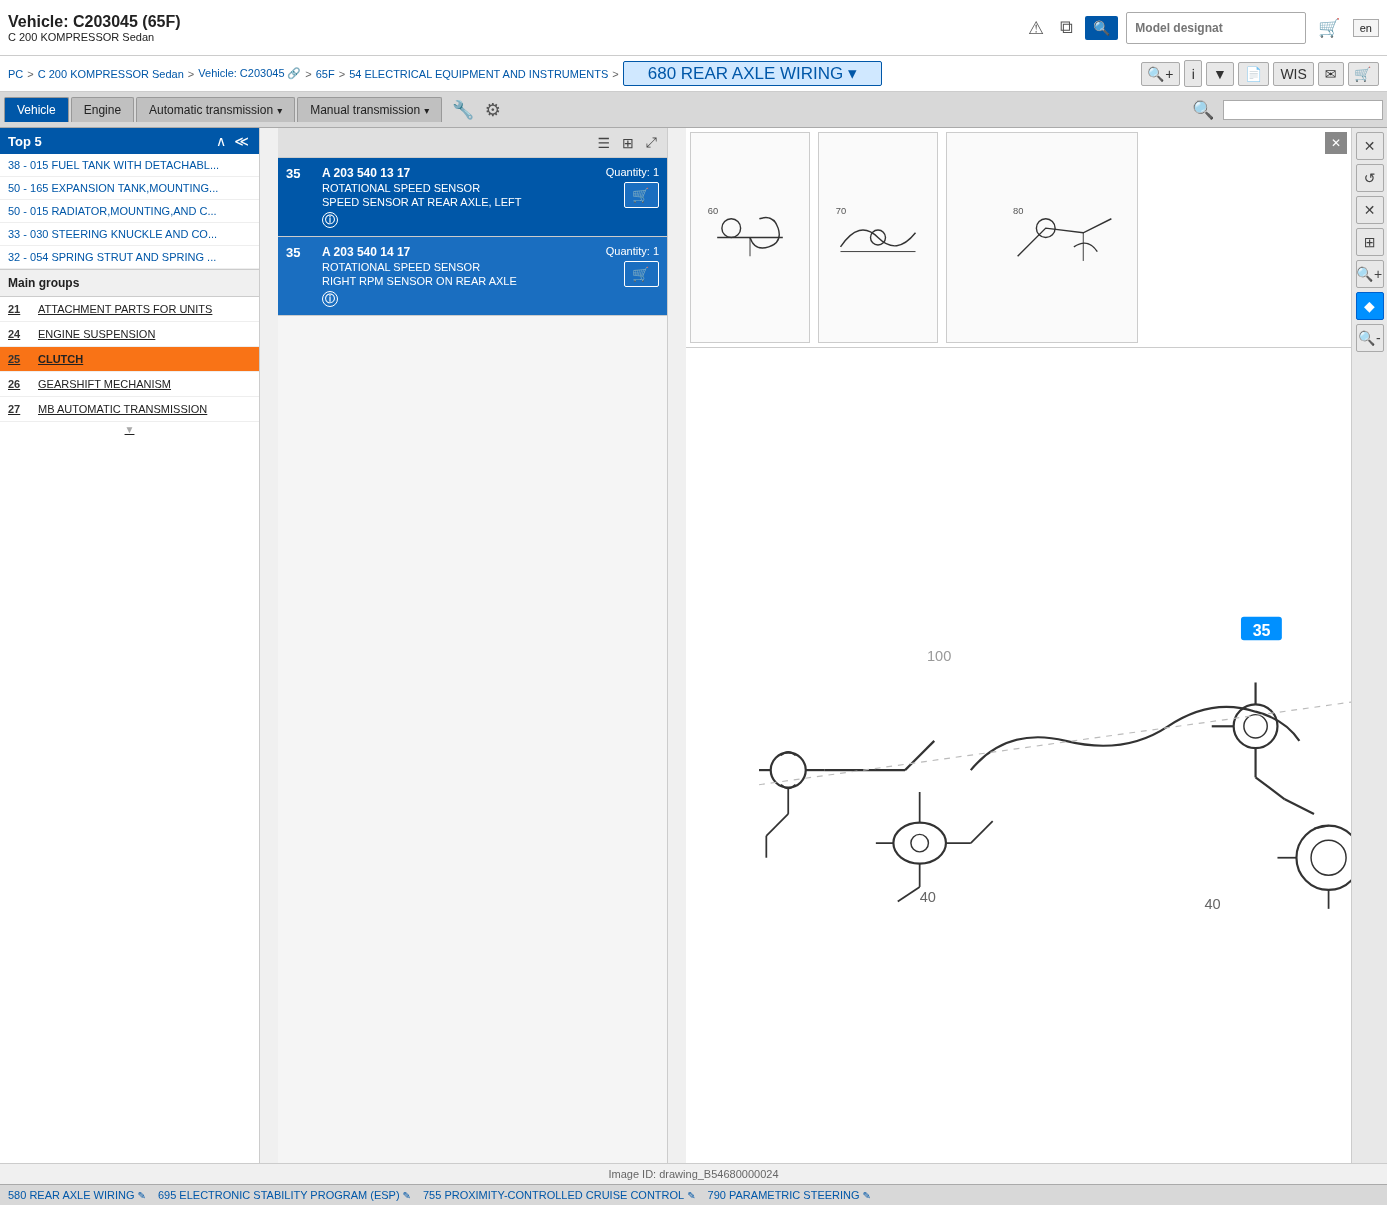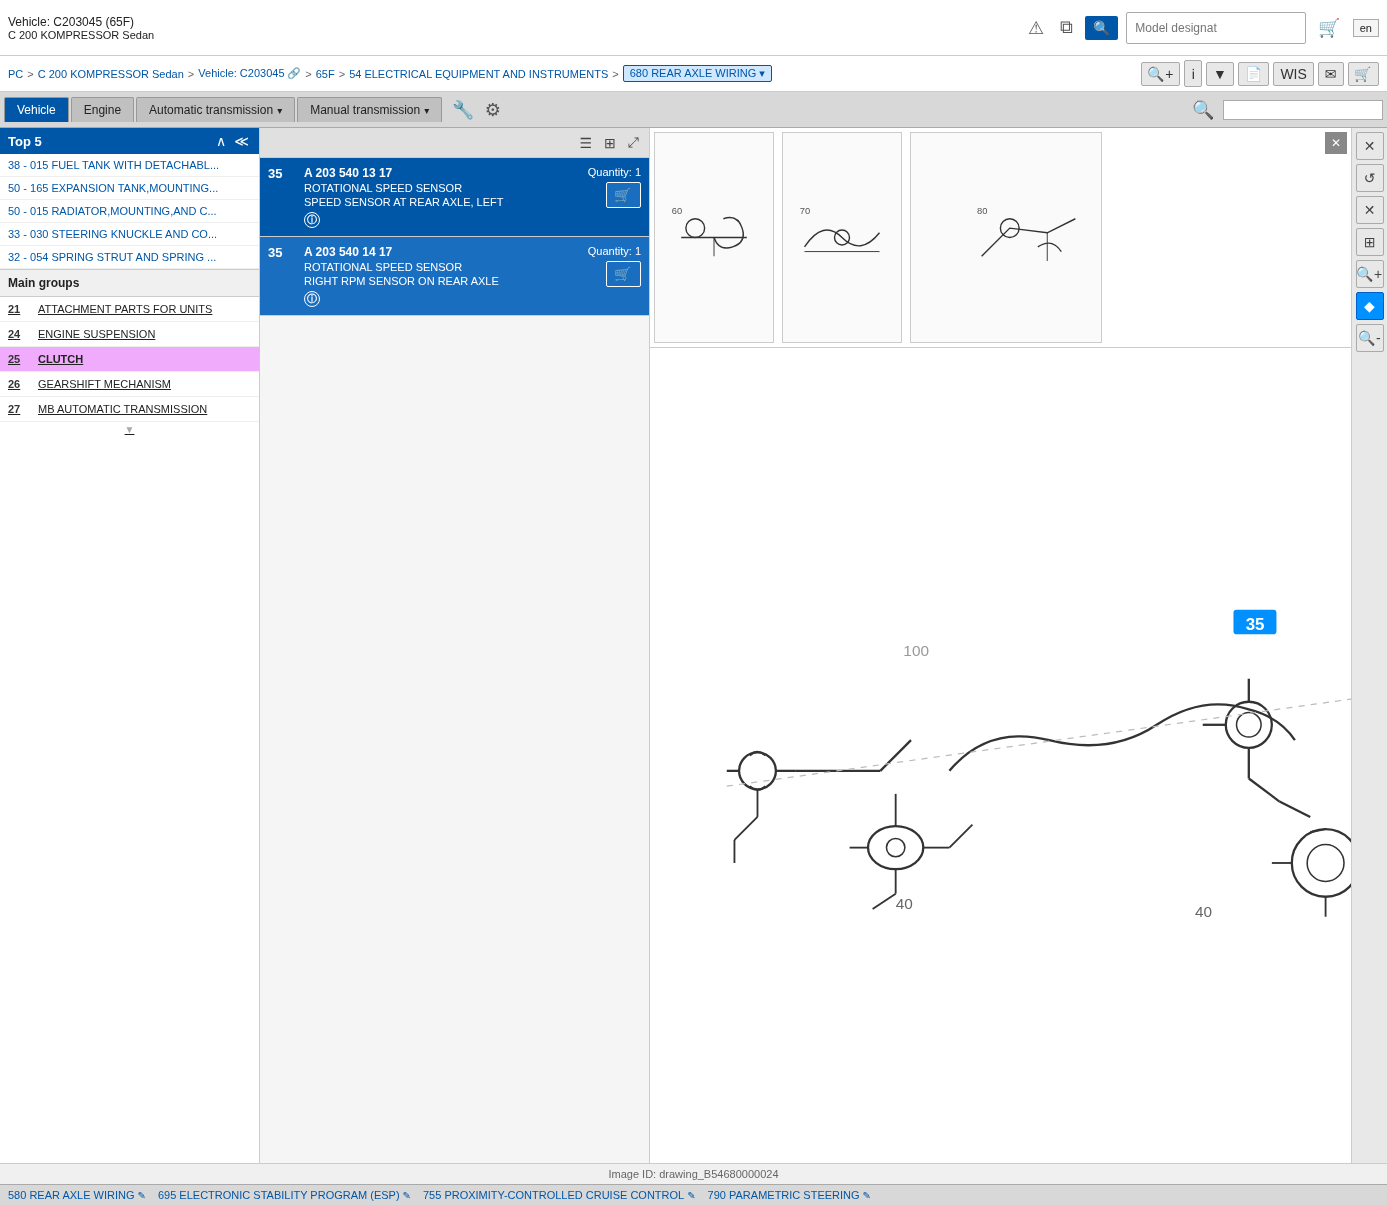--- a/index.html
+++ b/index.html
@@ -4,45 +4,45 @@
   <style>
     * { box-sizing: border-box; margin: 0; padding: 0; }
     body { font-family: Arial, sans-serif; font-size: 12px; background: #f0f0f0; color: #222; }
 
     
     .top-bar {
       display: flex; align-items: center; justify-content: space-between;
       background: #fff; padding: 4px 8px; border-bottom: 1px solid #ccc; height: 56px;
     }
     .top-bar-left { display: flex; flex-direction: column; font-size: 11px; }
-    .top-bar-left .vehicle-id { font-weight: normal; font-size: 12px; }
+    .top-bar-left .vehicle-id { font-weight: bold; font-size: 16px; }
     .top-bar-right { display: flex; align-items: center; gap: 8px; }
     .search-model-input {
-      border: 1px solid #aaa; padding: 8px 8px; font-size: 12px; width: 180px; border-radius: 2px;
+      border: 1px solid #aaa; padding: 8px 8px; font-size: 12px; width: 180px; border-radius: 2px; font-weight: bold;
     }
     .icon-btn {
       background: none; border: none; cursor: pointer; font-size: 18px; color: #555; padding: 2px 4px;
     }
     .icon-btn.search-btn {
       background: #0057a8; color: #fff; border-radius: 2px; padding: 4px 8px; font-size: 14px;
     }
     .lang-badge {
       border: 1px solid #aaa; padding: 2px 6px; font-size: 11px; background: #f5f5f5;
     }
 
     
     .breadcrumb-bar {
       background: #fff; padding: 4px 8px; border-bottom: 1px solid #ccc;
       display: flex; align-items: center; flex-wrap: wrap; gap: 2px; font-size: 11px;
     }
     .breadcrumb-bar a { color: #0057a8; text-decoration: none; cursor: pointer; }
     .breadcrumb-sep { color: #666; margin: 0 2px; }
     .breadcrumb-current {
       background: #d0e8ff; border: 1px solid #0057a8; border-radius: 2px;
-      padding: 1px 6px; font-size: 11px; color: #0057a8;
+      padding: 1px 24px; font-size: 17px; color: #0057a8;
     }
     .toolbar-icon-btn {
       background: #e8e8e8; border: 1px solid #aaa; cursor: pointer;
       padding: 3px 6px; font-size: 14px; color: #333; border-radius: 2px;
     }
 
     
     .nav-tabs {
       background: #d8d8d8; display: flex; align-items: center; padding: 0 4px;
       border-bottom: 1px solid #aaa; height: 36px; gap: 2px;
@@ -56,21 +56,21 @@
     .nav-tab-dropdown { font-size: 10px; }
     .nav-search-right {
       margin-left: auto; display: flex; align-items: center; gap: 4px;
     }
     .nav-search-input {
       border: 1px solid #aaa; padding: 3px 6px; font-size: 11px; width: 160px;
     }
 
     
     .main-content {
-      display: flex; height: calc(100vh - 170px); min-height: 520px;
+      display: flex; height: calc(100vh - 170px); min-height: 520px; gap: 18px;
     }
 
     
     .left-panel {
       width: 260px; min-width: 200px; background: #fff;
       border-right: 1px solid #ccc; display: flex; flex-direction: column; overflow: hidden;
     }
     .left-panel-header {
       display: flex; align-items: center; justify-content: space-between;
       background: #0057a8; color: #fff; padding: 5px 8px; font-weight: bold; font-size: 13px;
@@ -86,21 +86,21 @@
     }
     .main-groups-header {
       padding: 6px 8px; font-weight: bold; font-size: 12px;
       background: #f0f0f0; border-top: 1px solid #ccc; border-bottom: 1px solid #ccc;
     }
     .main-groups-list { overflow-y: auto; flex: 1; text-decoration: underline; }
     .group-item {
       display: flex; align-items: center; padding: 6px 8px;
       border-bottom: 1px solid #eee; cursor: pointer; font-size: 11px; gap: 8px;
     }
-    .group-item.active { background: #f0abfc; font-weight: bold; }
+    .group-item.active { background: #f97316; font-weight: bold; }
     .group-num { min-width: 22px; font-weight: bold; color: #333; }
     .scroll-indicator { text-align: center; padding: 2px; font-size: 10px; color: #aaa; }
 
     
     .parts-list {
       width: 390px; min-width: 300px; background: #f5f5f5;
       border-right: 1px solid #ccc; display: flex; flex-direction: column; overflow: hidden;
     }
     .parts-list-header {
       display: flex; align-items: center; justify-content: flex-end;

